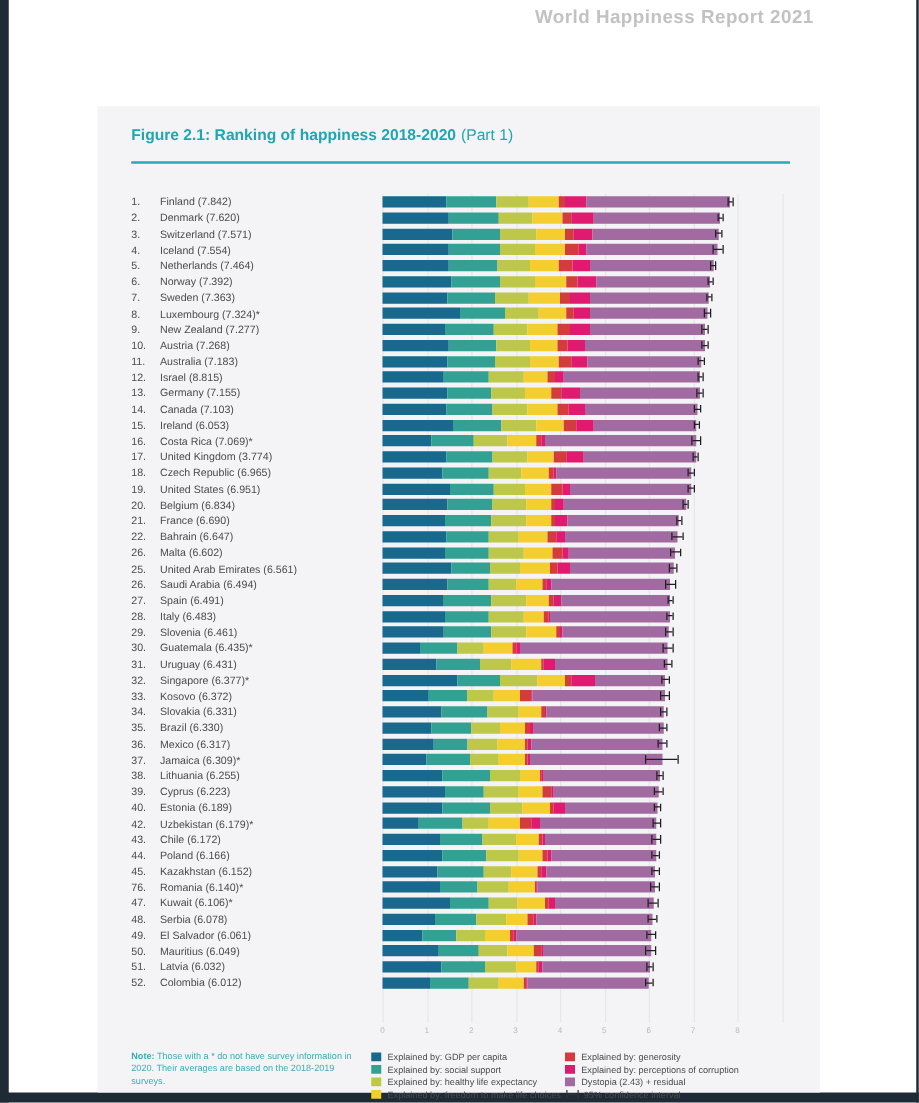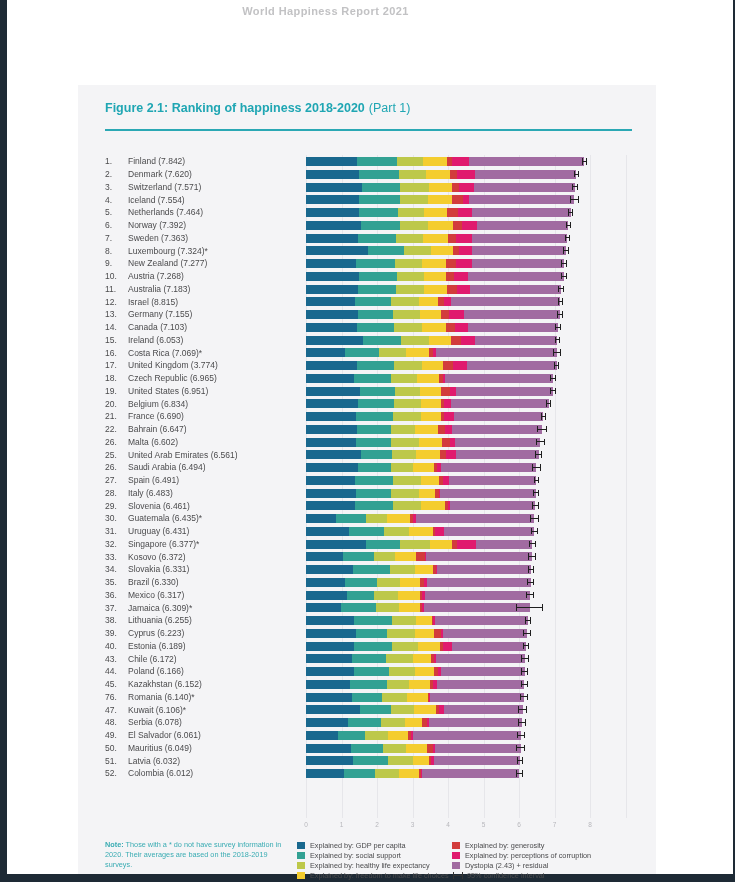--- a/index.html
+++ b/index.html
@@ -2,21 +2,21 @@
 <html><head>
 <meta charset="utf-8">
 <style>
   *{margin:0;padding:0;box-sizing:border-box}
   html,body{width:735px;height:882px}
   body{position:relative;background:#ffffff;font-family:"Liberation Sans",sans-serif;overflow:hidden}
   .frame{position:absolute;background:#1e2a35}
   #frame-left{left:0;top:0;width:7px;height:882px}
   #frame-bottom{left:0;top:874px;width:735px;height:8px}
   #frame-right{right:0;top:0;width:2px;height:882px}
-  .page-header{position:absolute;top:5px;left:0;width:651px;text-align:center;color:#c2c2c4;font-size:11px;font-weight:bold;letter-spacing:.4px}
+  .page-header{position:absolute;top:5px;left:0;width:651px;text-align:right;color:#c2c2c4;font-size:15px;font-weight:bold;letter-spacing:.4px}
   .panel{position:absolute;left:78px;top:85px;width:578px;height:789px;background:#f4f4f6}
   .fig-title{position:absolute;left:27px;top:16px;font-size:12.5px;color:#1fa6b3;white-space:nowrap}
   .fig-title .bold{font-weight:bold}
   .fig-title .part{font-weight:normal;margin-left:4px}
   .divider{position:absolute;left:27px;right:24px;top:44px;height:2px;background:#2ba8b4}
   .grid{position:absolute;left:228px;top:70px;width:321px;height:663px}
   .gridline{position:absolute;top:0;width:1px;height:100%;background:#e6e6ea}
   #chart-rows{position:absolute;left:27px;top:70px;width:527px}
   .row{display:flex;align-items:center;height:12.75px}
   .rank{width:23px;font-size:8.5px;color:#4b4b4d}
@@ -762,20 +762,38 @@
             <span class="seg" style="width: 2.8045px; background: rgb(210, 60, 60);"></span>
             <span class="seg" style="width: 9.443px; background: rgb(224, 26, 110);"></span>
             <span class="seg" style="width: 73.5205px; background: rgb(161, 107, 161);"></span>
           </div>
           <div class="ci" style="left: 216.514px; width: 6.39px;">
             <i></i>
           </div>
         </div>
       </div>
       <div class="row">
+        <span class="rank">42.</span>
+        <span class="cname">Uzbekistan (6.179)*</span>
+        <div class="track">
+          <div class="bar">
+            <span class="seg" style="width: 29.465px; background: rgb(25, 104, 142);"></span>
+            <span class="seg" style="width: 34.8965px; background: rgb(50, 161, 147);"></span>
+            <span class="seg" style="width: 20.306px; background: rgb(189, 200, 74);"></span>
+            <span class="seg" style="width: 25.702px; background: rgb(244, 205, 47);"></span>
+            <span class="seg" style="width: 8.236px; background: rgb(210, 60, 60);"></span>
+            <span class="seg" style="width: 6.9935px; background: rgb(224, 26, 110);"></span>
+            <span class="seg" style="width: 93.7555px; background: rgb(161, 107, 161);"></span>
+          </div>
+          <div class="ci" style="left: 215.804px; width: 7.1px;">
+            <i></i>
+          </div>
+        </div>
+      </div>
+      <div class="row">
         <span class="rank">43.</span>
         <span class="cname">Chile (6.172)</span>
         <div class="track">
           <div class="bar">
             <span class="seg" style="width: 45.653px; background: rgb(25, 104, 142);"></span>
             <span class="seg" style="width: 34.364px; background: rgb(50, 161, 147);"></span>
             <span class="seg" style="width: 27.264px; background: rgb(189, 200, 74);"></span>
             <span class="seg" style="width: 17.324px; background: rgb(244, 205, 47);"></span>
             <span class="seg" style="width: 3.266px; background: rgb(210, 60, 60);"></span>
             <span class="seg" style="width: 2.5915px; background: rgb(224, 26, 110);"></span>

